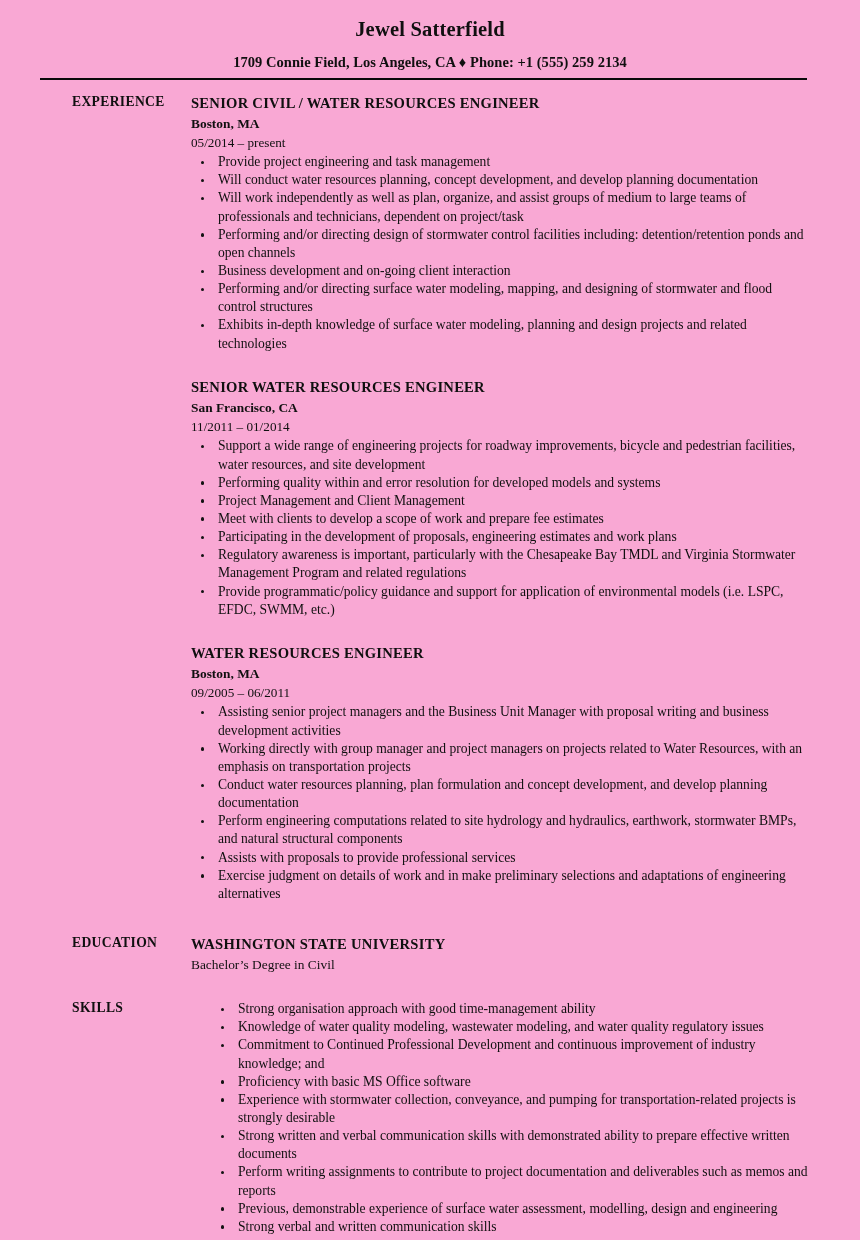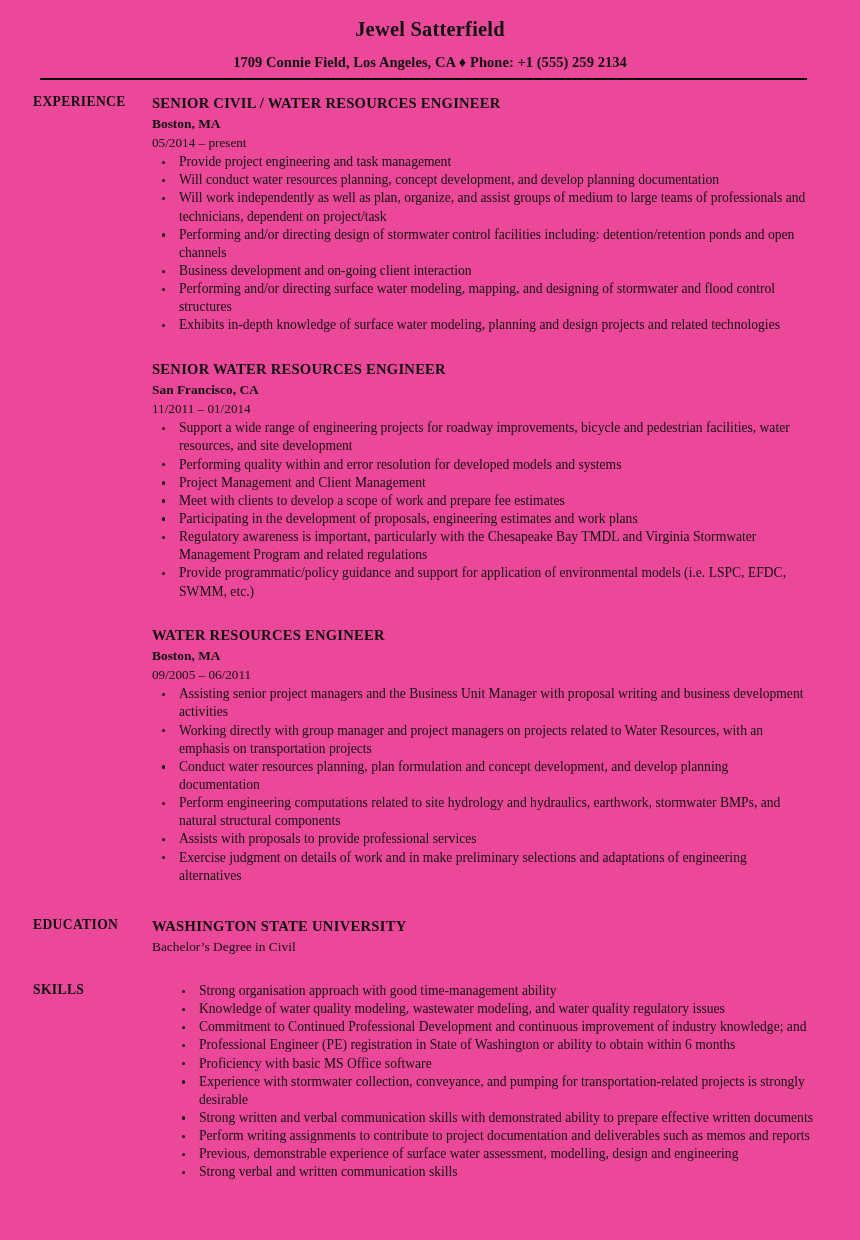--- a/index.html
+++ b/index.html
@@ -13,21 +13,21 @@
     height: 1240px;
     overflow: hidden;
     font-family: "Liberation Serif", "DejaVu Serif", serif;
     color: #101010;
     -webkit-font-smoothing: antialiased;
   }
   .page {
     position: relative;
     width: 860px;
     height: 1240px;
-    background: #ec4899;
+    background: #f9a8d4;
     box-sizing: border-box;
     padding: 0;
   }
 
   
   .hdr {
     padding-top: 18px;
   }
   .hdr-name {
     text-align: center;
@@ -52,20 +52,21 @@
     height: 0;
   }
 
   
   .body-wrap {
     padding-top: 13px;
   }
   .section {
     display: flex;
     align-items: flex-start;
+    padding-left: 39px;
   }
   .sec-label {
     width: 152px;
     min-width: 152px;
     box-sizing: border-box;
     padding-left: 33px;
     font-weight: bold;
     font-size: 13.6px;
     letter-spacing: 0.35px;
     line-height: 1.36;
@@ -216,21 +217,20 @@
       </div>
     </div>
 
     <div class="section sec-skills">
       <div class="sec-label">SKILLS</div>
       <div class="sec-content">
         <ul class="bullets" id="skills-list">
             <li>Strong organisation approach with good time-management ability</li>
             <li>Knowledge of water quality modeling, wastewater modeling, and water quality regulatory issues</li>
             <li>Commitment to Continued Professional Development and continuous improvement of industry knowledge; and</li>
-            <li>Professional Engineer (PE) registration in State of Washington or ability to obtain within 6 months</li>
             <li>Proficiency with basic MS Office software</li>
             <li>Experience with stormwater collection, conveyance, and pumping for transportation-related projects is strongly desirable</li>
             <li>Strong written and verbal communication skills with demonstrated ability to prepare effective written documents</li>
             <li>Perform writing assignments to contribute to project documentation and deliverables such as memos and reports</li>
             <li>Previous, demonstrable experience of surface water assessment, modelling, design and engineering</li>
             <li>Strong verbal and written communication skills</li>
           </ul>
       </div>
     </div>
 

